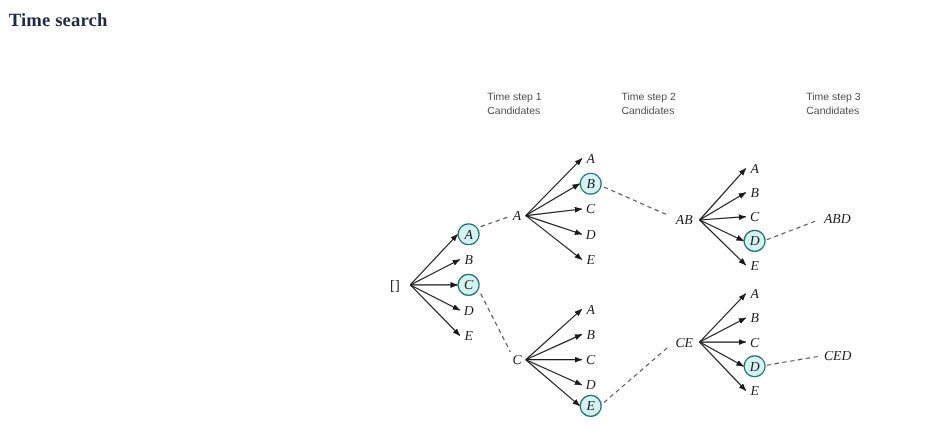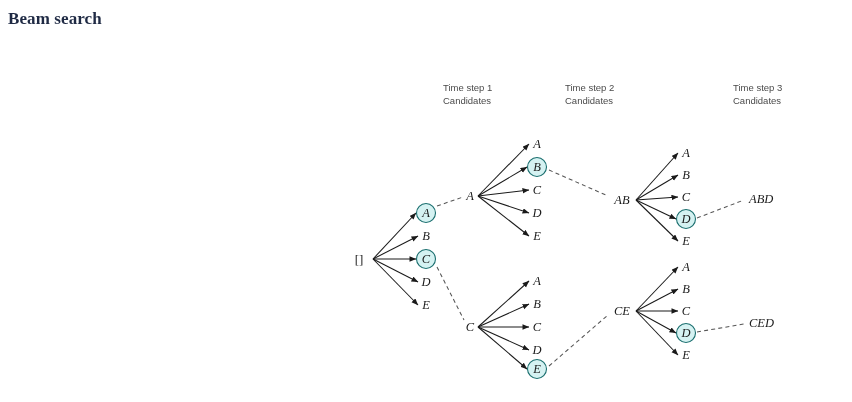--- a/index.html
+++ b/index.html
@@ -65,21 +65,21 @@
   }
   .sel-circle {
     fill: #d5f2f2;
     stroke: #1a6e6e;
     stroke-width: 1.1;
   }
 </style>
 </head>
 <body>
 
-<div id="page-title">Beam search</div>
+<div id="page-title">Time search</div>
 
 <svg id="diagram" viewBox="0 0 852 402">
   <defs>
     <marker id="arrow" markerWidth="7" markerHeight="7" refX="6.2" refY="2.6" orient="auto" markerUnits="strokeWidth">
       <path d="M0,0 L6.4,2.6 L0,5.2 Z" fill="#1a1a1a"></path>
     </marker>
   </defs>
   <g>
       <g>
         <text x="443" y="91" class="col-head">Time step 1</text>

